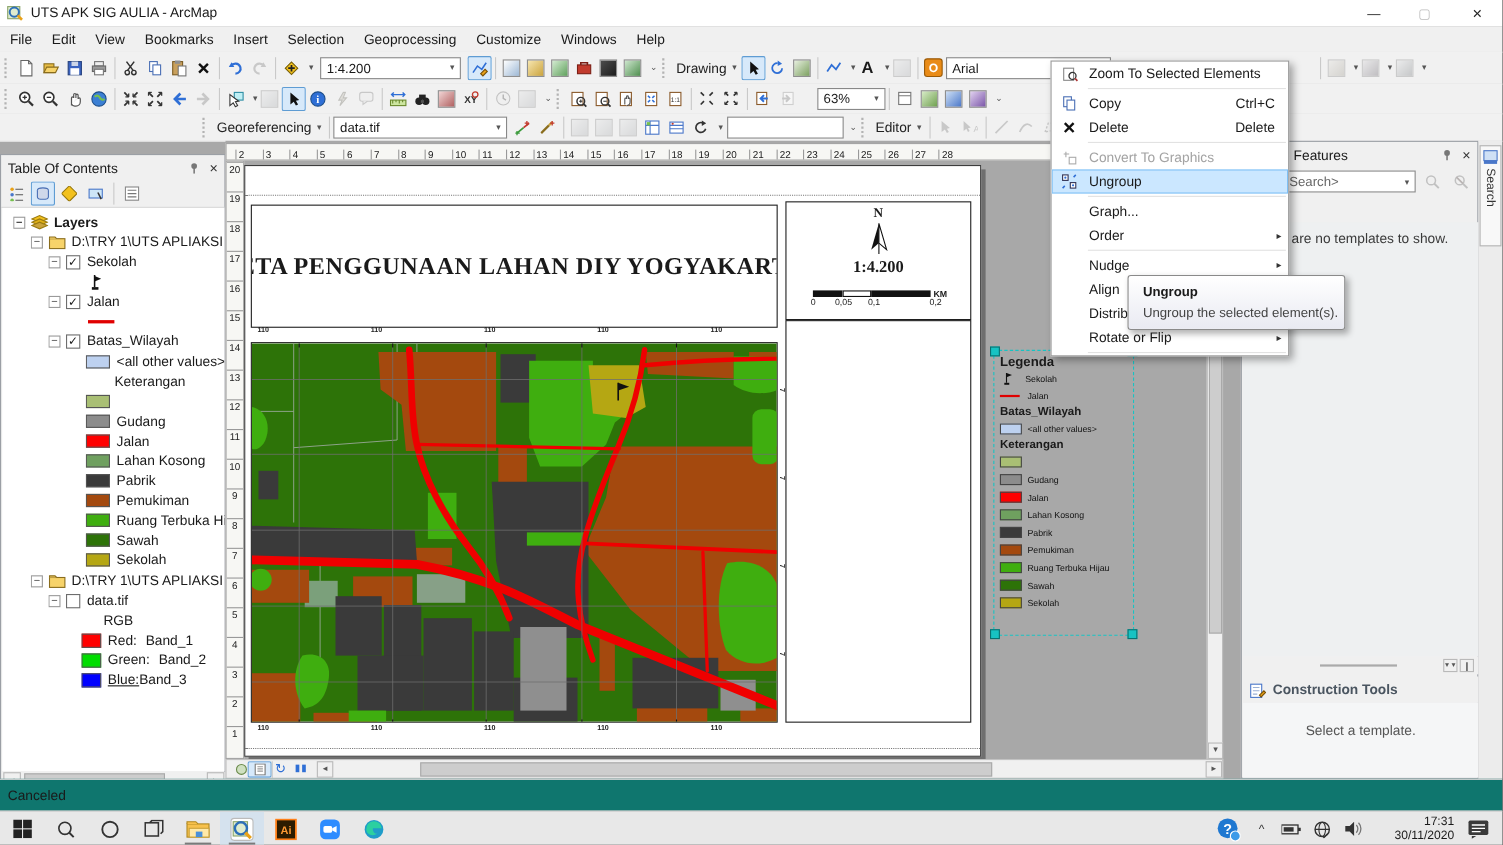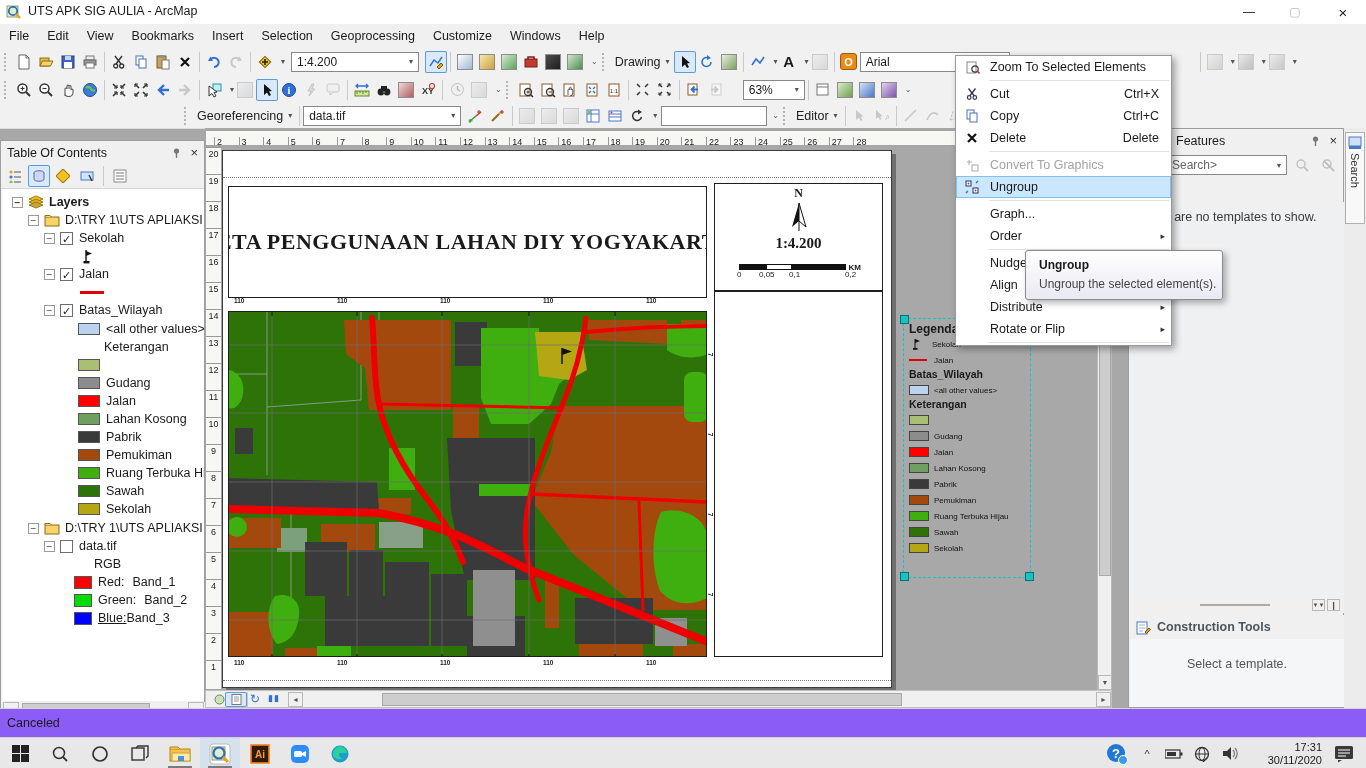--- a/index.html
+++ b/index.html
@@ -1051,21 +1051,21 @@
   <div class="abs" style="left:1344px;top:128px;width:22px;height:580px;background:#ececec">
     <div class="abs" style="left:1px;top:4px;width:20px;height:92px;background:#f8f8f8;border:1px solid #b0b0b0;box-sizing:border-box">
       <svg width="14" height="14" style="margin:3px auto">
           <rect x="1" y="1" width="12" height="9" fill="#cfe0f5" stroke="#4a77c9"></rect>
           <rect x="1" y="10" width="12" height="3" fill="#4a77c9"></rect>
         </svg>
       <div style="writing-mode:vertical-rl;font-size:11px;color:#333;margin:2px auto">Search</div>
     </div>
   </div>
 
-  <div class="abs" style="left:0;top:708px;width:1366px;height:29px;background:#8b5cf6;border-top:1px solid #d5d5d5;display:flex;align-items:center;padding-left:7px;box-sizing:border-box;font-size:12.5px">
+  <div class="abs" style="left:0;top:708px;width:1366px;height:29px;background:#0f766e;border-top:1px solid #d5d5d5;display:flex;align-items:center;padding-left:7px;box-sizing:border-box;font-size:12.5px">
     <span>Canceled</span>
   </div>
 
   <div class="abs task">
     <span class="tico">
         <svg width="17" height="17">
           <rect x="0" y="0" width="8" height="8" fill="#222"></rect>
           <rect x="9" y="0" width="8" height="8" fill="#222"></rect>
           <rect x="0" y="9" width="8" height="8" fill="#222"></rect>
           <rect x="9" y="9" width="8" height="8" fill="#222"></rect>
@@ -1174,31 +1174,20 @@
             <circle cx="10" cy="9" r="3.2" fill="none" stroke="#333" stroke-width="1.2"></circle>
             <line x1="12.3" y1="11.3" x2="14.5" y2="13.5" stroke="#a33" stroke-width="1.6"></line>
           </svg>
         </span>
         <span>Zoom To Selected Elements</span>
       </div>
     <div class="csep"></div>
     <div class="ci">
         <span class="ic">
           <svg width="14" height="14">
-            <path d="M3.5 1.5 L9 8.5 M10.5 1.5 L5 8.5" stroke="#335" stroke-width="1.3"></path>
-            <circle cx="4.2" cy="10.5" r="1.8" fill="none" stroke="#335" stroke-width="1.2"></circle>
-            <circle cx="9.8" cy="10.5" r="1.8" fill="none" stroke="#335" stroke-width="1.2"></circle>
-          </svg>
-        </span>
-        <span>Cut</span>
-        <span class="sc">Ctrl+X</span>
-      </div>
-    <div class="ci">
-        <span class="ic">
-          <svg width="14" height="14">
             <rect x="2" y="1" width="7" height="9" fill="#fff" stroke="#4a6fb5"></rect>
             <rect x="5" y="4" width="7" height="9" fill="#fff" stroke="#4a6fb5"></rect>
           </svg>
         </span>
         <span>Copy</span>
         <span class="sc">Ctrl+C</span>
       </div>
     <div class="ci">
         <span class="ic">
           <svg width="12" height="12">

